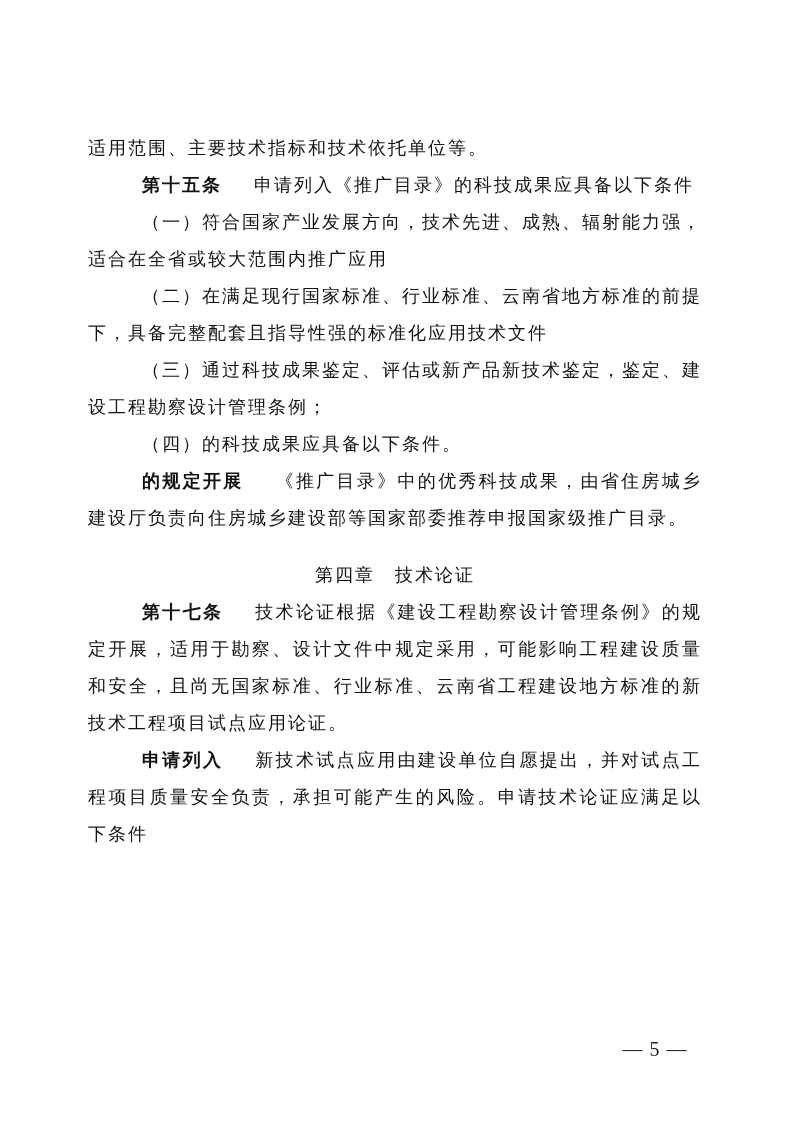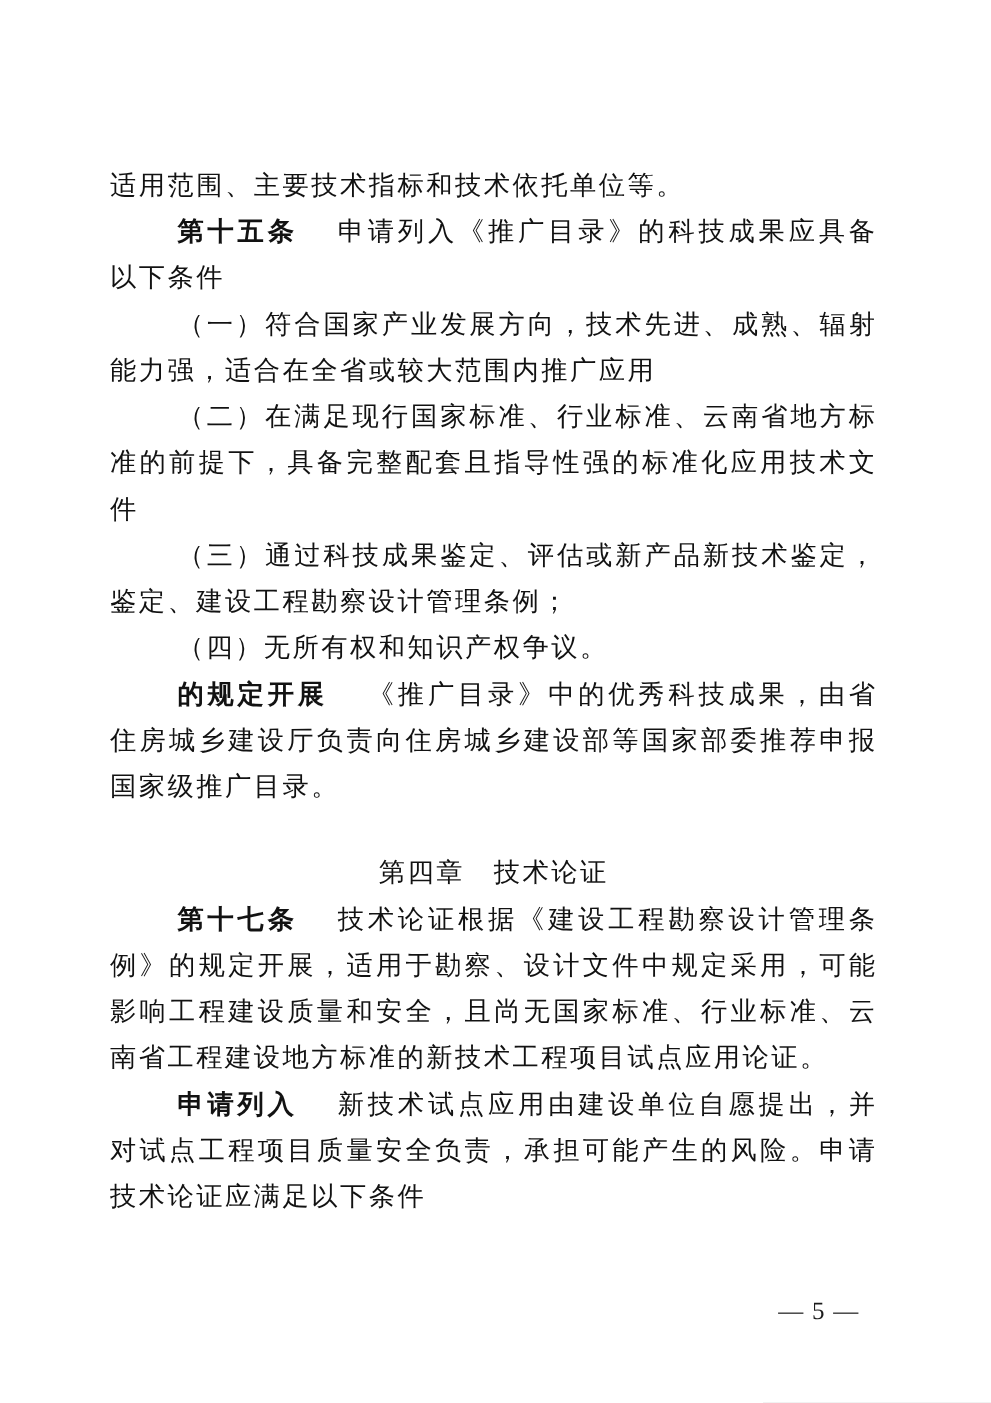--- a/index.html
+++ b/index.html
@@ -14,37 +14,37 @@
     background: #ffffff;
     overflow: hidden;
     font-family: "Liberation Sans", sans-serif;
     color: #121212;
   }
   .doc-body {
     position: absolute;
     left: 88px;
     top: 130px;
     width: 614px;
-    font-size: 21px;
+    font-size: 18px;
     line-height: 37px;
     letter-spacing: 2px;
     text-align: justify;
     text-justify: inter-ideograph;
   }
   p.para {
     margin: 0;
     padding: 0;
   }
   p.para.indent {
     text-indent: 54px;
   }
   p.para.chapter {
     text-indent: 0;
     text-align: center;
-    margin-top: 32px;
+    margin-top: 20px;
   }
   b.label {
     font-weight: 700;
     margin-right: 32px;
   }
   b.label:empty {
     display: none;
   }
   .page-number {
     position: absolute;
@@ -67,21 +67,21 @@
   <p class="para"><span class="text">适用范围、主要技术指标和技术依托单位等。</span></p>
 
   <p class="para indent"><b class="label">第十五条</b><span class="text">申请列入《推广目录》的科技成果应具备以下条件</span></p>
 
   <p class="para indent"><span class="text">（一）符合国家产业发展方向，技术先进、成熟、辐射能力强，适合在全省或较大范围内推广应用</span></p>
 
   <p class="para indent"><span class="text">（二）在满足现行国家标准、行业标准、云南省地方标准的前提下，具备完整配套且指导性强的标准化应用技术文件</span></p>
 
   <p class="para indent"><span class="text">（三）通过科技成果鉴定、评估或新产品新技术鉴定，鉴定、建设工程勘察设计管理条例；</span></p>
 
-  <p class="para indent"><span class="text">（四）无所有权和知识产权争议。</span></p>
+  <p class="para indent"><span class="text">（四）的科技成果应具备以下条件。</span></p>
 
   <p class="para indent"><b class="label">的规定开展</b><span class="text">《推广目录》中的优秀科技成果，由省住房城乡建设厅负责向住房城乡建设部等国家部委推荐申报国家级推广目录。</span></p>
 
   <p class="para chapter"><span class="text">第四章　技术论证</span></p>
 
   <p class="para indent"><b class="label">第十七条</b><span class="text">技术论证根据《建设工程勘察设计管理条例》的规定开展，适用于勘察、设计文件中规定采用，可能影响工程建设质量和安全，且尚无国家标准、行业标准、云南省工程建设地方标准的新技术工程项目试点应用论证。</span></p>
 
   <p class="para indent"><b class="label">申请列入</b><span class="text">新技术试点应用由建设单位自愿提出，并对试点工程项目质量安全负责，承担可能产生的风险。申请技术论证应满足以下条件</span></p>
 
 </div>

